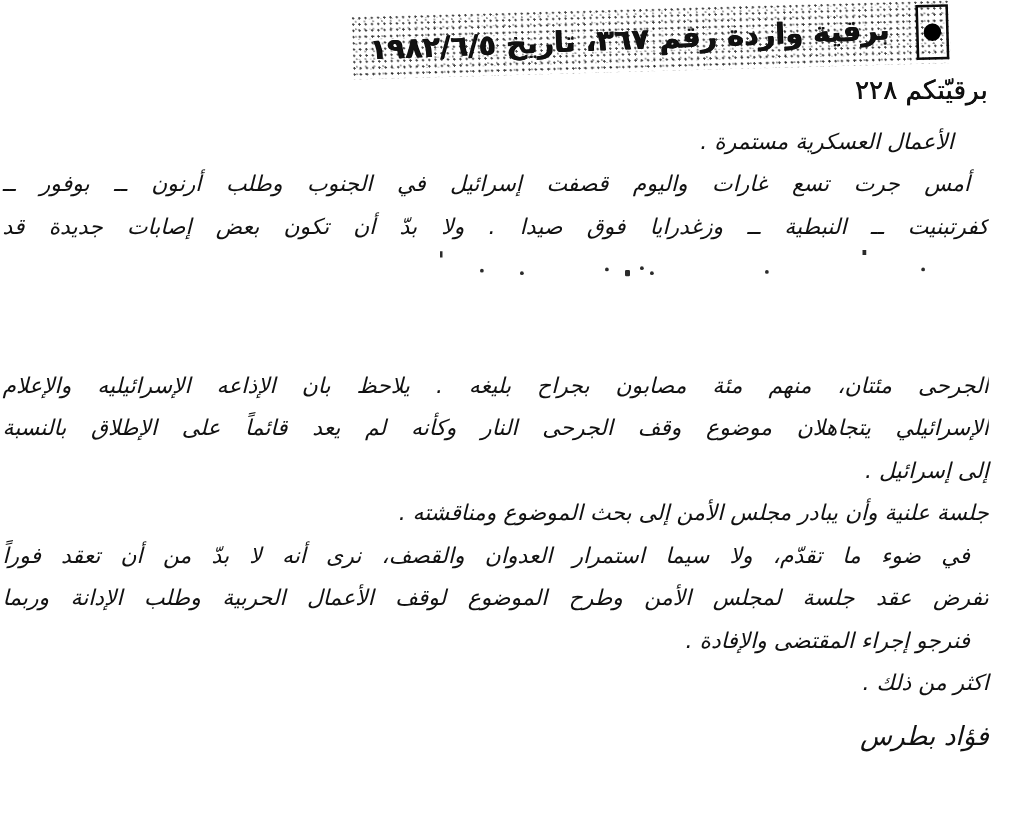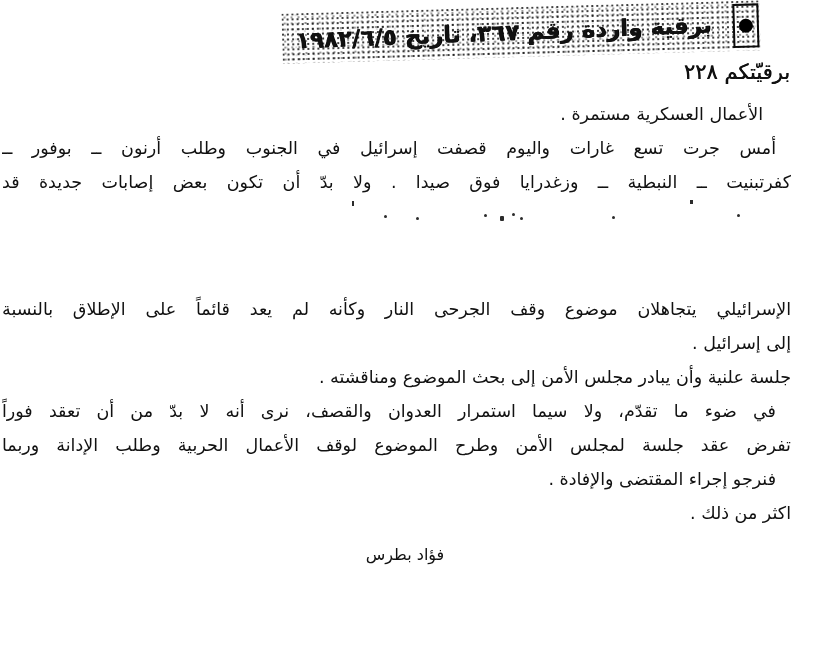--- a/index.html
+++ b/index.html
@@ -69,20 +69,21 @@
     text-shadow: 0.4px 0 0 #000;
   }
 
   
   .body-block {
     position: absolute;
     top: 97px;
     left: 2px;
     right: 24px;
     direction: rtl;
+    font-style: italic;
   }
   .line {
     height: 34px;
     line-height: 34px;
     font-size: 17.5px;
     white-space: nowrap;
   }
   .line.justify {
     white-space: normal;
     text-align: justify;
@@ -114,23 +115,23 @@
   .speck.s7 { left: 610px; top: 17px; }
   .speck.s8 { left: 735px; top: 15px; }
   .speck.s9 { left: 350px; top: 2px; width: 2px; height: 5px; border-radius: 0; }
   .speck.s10{ left: 688px; top: 1px; width: 3px; height: 4px; border-radius: 0; }
 
   
   .signature {
     margin-top: 5px;
     height: 40px;
     line-height: 40px;
-    text-align: center;
+    text-align: right;
     padding-left: 17px;
-    font-size: 16px;
+    font-size: 21px;
     white-space: nowrap;
   }
 </style>
 </head>
 <body>
 
 <div class="page">
 
   <div class="stamp-banner">
     <div class="stamp-bullet-box">
@@ -152,20 +153,21 @@
       <div class="speck s3"></div>
       <div class="speck s4"></div>
       <div class="speck s5"></div>
       <div class="speck s6"></div>
       <div class="speck s7"></div>
       <div class="speck s8"></div>
       <div class="speck s9"></div>
       <div class="speck s10"></div>
     </div>
 
+    <div class="line justify">الجرحى مئتان، منهم مئة مصابون بجراح بليغه . يلاحظ بان الإذاعه الإسرائيليه والإعلام</div>
     <div class="line justify">الإسرائيلي يتجاهلان موضوع وقف الجرحى النار وكأنه لم يعد قائماً على الإطلاق بالنسبة</div>
     <div class="line right">إلى إسرائيل .</div>
     <div class="line right">جلسة علنية وأن يبادر مجلس الأمن إلى بحث الموضوع ومناقشته .</div>
     <div class="line justify ind-sm">في ضوء ما تقدّم، ولا سيما استمرار العدوان والقصف، نرى أنه لا بدّ من أن تعقد فوراً</div>
     <div class="line justify">تفرض عقد جلسة لمجلس الأمن وطرح الموضوع لوقف الأعمال الحربية وطلب الإدانة وربما</div>
     <div class="line right ind-sm">فنرجو إجراء المقتضى والإفادة .</div>
     <div class="line right">اكثر من ذلك .</div>
 
     <div class="signature">فؤاد بطرس</div>
   </div>

